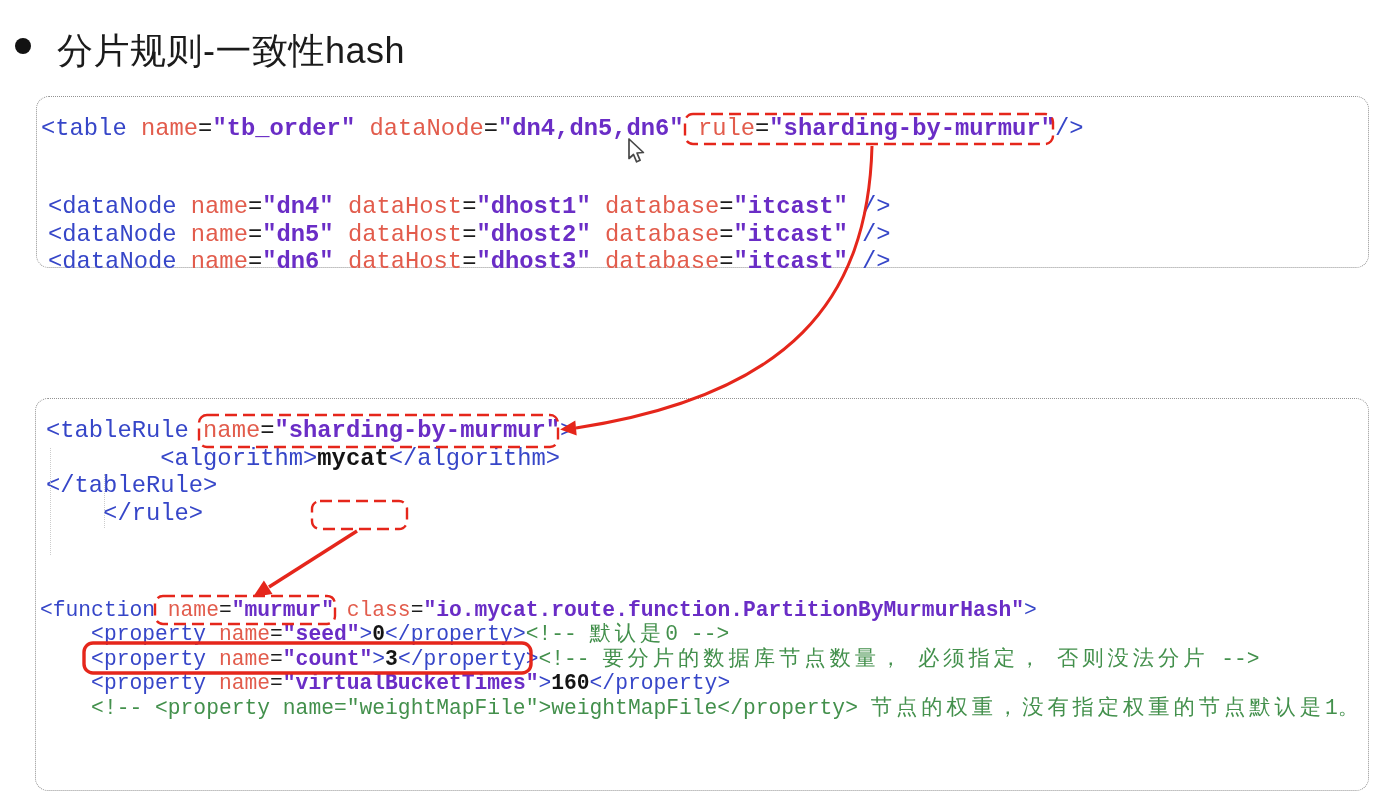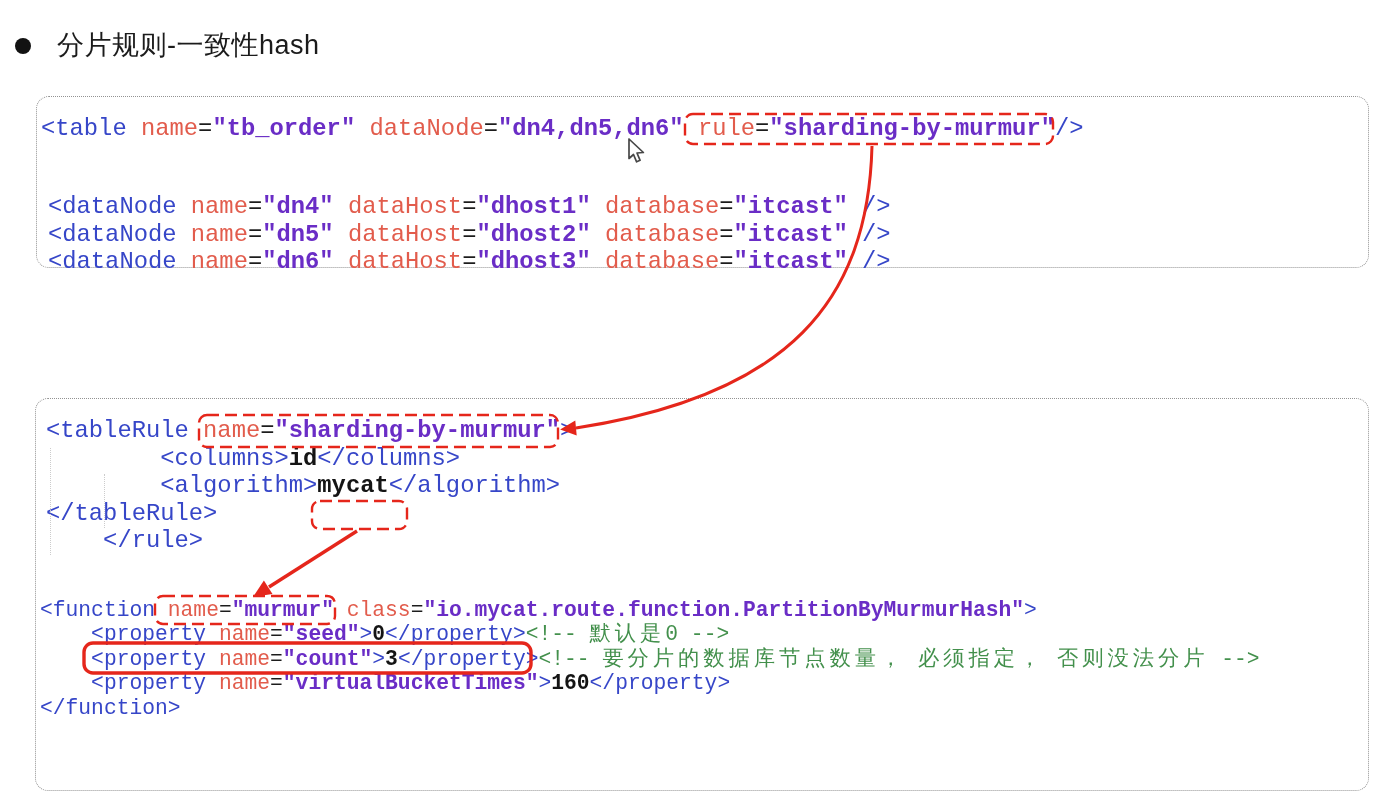--- a/index.html
+++ b/index.html
@@ -5,21 +5,21 @@
   html,body{margin:0;padding:0;}
   body{
     width:1400px;height:806px;background:#ffffff;position:relative;overflow:hidden;
     font-family:"Liberation Sans",sans-serif;
   }
   .bullet{
     position:absolute;left:15px;top:38px;width:16px;height:16px;border-radius:50%;
     background:#121212;
   }
   .page-title{
-    position:absolute;left:57px;top:27px;margin:0;font-size:27px;font-weight:normal;
+    position:absolute;left:57px;top:27px;margin:0;font-size:36px;font-weight:normal;
     color:#1b1b1b;letter-spacing:0.5px;white-space:pre;
   }
   .codebox{
     position:absolute;border:1px dotted #929292;border-radius:13px;background:transparent;
   }
   .box1{left:36px;top:96px;width:1331px;height:170px;}
   .box2{left:35px;top:398px;width:1332px;height:391px;}
   .codegroup{
     position:absolute;font-family:"Liberation Mono",monospace;color:#1c1c1c;
   }
@@ -55,31 +55,30 @@
 <div class="codegroup g-table">
     <div class="code-line"><span class="seg-tag"><span>&lt;table </span></span><span class="seg-attr"><span>name</span></span><span class="seg-eq"><span>=</span></span><span class="seg-val"><span>"tb_order"</span></span><span class="seg-pln"><span> </span></span><span class="seg-attr"><span>dataNode</span></span><span class="seg-eq"><span>=</span></span><span class="seg-val"><span>"dn4,dn5,dn6"</span></span><span class="seg-pln"><span> </span></span><span class="seg-attr"><span>rule</span></span><span class="seg-eq"><span>=</span></span><span class="seg-val"><span>"sharding-by-murmur"</span></span><span class="seg-tag"><span>/&gt;</span></span></div>
   </div>
 <div class="codegroup g-datanodes">
     <div class="code-line"><span class="seg-tag"><span>&lt;dataNode </span></span><span class="seg-attr"><span>name</span></span><span class="seg-eq"><span>=</span></span><span class="seg-val"><span>"dn4"</span></span><span class="seg-pln"><span> </span></span><span class="seg-attr"><span>dataHost</span></span><span class="seg-eq"><span>=</span></span><span class="seg-val"><span>"dhost1"</span></span><span class="seg-pln"><span> </span></span><span class="seg-attr"><span>database</span></span><span class="seg-eq"><span>=</span></span><span class="seg-val"><span>"itcast"</span></span><span class="seg-pln"><span> </span></span><span class="seg-tag"><span>/&gt;</span></span></div>
     <div class="code-line"><span class="seg-tag"><span>&lt;dataNode </span></span><span class="seg-attr"><span>name</span></span><span class="seg-eq"><span>=</span></span><span class="seg-val"><span>"dn5"</span></span><span class="seg-pln"><span> </span></span><span class="seg-attr"><span>dataHost</span></span><span class="seg-eq"><span>=</span></span><span class="seg-val"><span>"dhost2"</span></span><span class="seg-pln"><span> </span></span><span class="seg-attr"><span>database</span></span><span class="seg-eq"><span>=</span></span><span class="seg-val"><span>"itcast"</span></span><span class="seg-pln"><span> </span></span><span class="seg-tag"><span>/&gt;</span></span></div>
     <div class="code-line"><span class="seg-tag"><span>&lt;dataNode </span></span><span class="seg-attr"><span>name</span></span><span class="seg-eq"><span>=</span></span><span class="seg-val"><span>"dn6"</span></span><span class="seg-pln"><span> </span></span><span class="seg-attr"><span>dataHost</span></span><span class="seg-eq"><span>=</span></span><span class="seg-val"><span>"dhost3"</span></span><span class="seg-pln"><span> </span></span><span class="seg-attr"><span>database</span></span><span class="seg-eq"><span>=</span></span><span class="seg-val"><span>"itcast"</span></span><span class="seg-pln"><span> </span></span><span class="seg-tag"><span>/&gt;</span></span></div>
   </div>
 <div class="codegroup g-tablerule">
     <div class="code-line"><span class="seg-tag"><span>&lt;tableRule </span></span><span class="seg-attr"><span>name</span></span><span class="seg-eq"><span>=</span></span><span class="seg-val"><span>"sharding-by-murmur"</span></span><span class="seg-tag"><span>&gt;</span></span></div>
-    <div class="code-line"><span class="seg-tag"><span>        &lt;columns&gt;</span></span><span class="seg-txt"><span>id</span></span><span class="seg-tag"><span>&lt;/columns&gt;</span></span></div>
     <div class="code-line"><span class="seg-tag"><span>        &lt;algorithm&gt;</span></span><span class="seg-txt"><span>mycat</span></span><span class="seg-tag"><span>&lt;/algorithm&gt;</span></span></div>
     <div class="code-line"><span class="seg-tag"><span>&lt;/tableRule&gt;</span></span></div>
     <div class="code-line"><span class="seg-tag"><span>    &lt;/rule&gt;</span></span></div>
   </div>
 <div class="codegroup g-function">
     <div class="code-line"><span class="seg-tag"><span>&lt;function </span></span><span class="seg-attr"><span>name</span></span><span class="seg-eq"><span>=</span></span><span class="seg-val"><span>"murmur"</span></span><span class="seg-pln"><span> </span></span><span class="seg-attr"><span>class</span></span><span class="seg-eq"><span>=</span></span><span class="seg-val"><span>"io.mycat.route.function.PartitionByMurmurHash"</span></span><span class="seg-tag"><span>&gt;</span></span></div>
     <div class="code-line"><span class="seg-tag"><span>    &lt;property </span></span><span class="seg-attr"><span>name</span></span><span class="seg-eq"><span>=</span></span><span class="seg-val"><span>"seed"</span></span><span class="seg-tag"><span>&gt;</span></span><span class="seg-txt"><span>0</span></span><span class="seg-tag"><span>&lt;/property&gt;</span></span><span class="seg-com"><span>&lt;!-- </span><span class="cjk">默认是</span><span>0 --&gt;</span></span></div>
     <div class="code-line"><span class="seg-tag"><span>    &lt;property </span></span><span class="seg-attr"><span>name</span></span><span class="seg-eq"><span>=</span></span><span class="seg-val"><span>"count"</span></span><span class="seg-tag"><span>&gt;</span></span><span class="seg-txt"><span>3</span></span><span class="seg-tag"><span>&lt;/property&gt;</span></span><span class="seg-com"><span>&lt;!-- </span><span class="cjk">要分片的数据库节点数量，</span><span> </span><span class="cjk">必须指定，</span><span> </span><span class="cjk">否则没法分片</span><span> --&gt;</span></span></div>
     <div class="code-line"><span class="seg-tag"><span>    &lt;property </span></span><span class="seg-attr"><span>name</span></span><span class="seg-eq"><span>=</span></span><span class="seg-val"><span>"virtualBucketTimes"</span></span><span class="seg-tag"><span>&gt;</span></span><span class="seg-txt"><span>160</span></span><span class="seg-tag"><span>&lt;/property&gt;</span></span></div>
-    <div class="code-line"><span class="seg-tag"><span>&lt;/function&gt;</span></span></div>
+    <div class="code-line"><span class="seg-com"><span>    &lt;!-- &lt;property name="weightMapFile"&gt;weightMapFile&lt;/property&gt; </span><span class="cjk">节点的权重，没有指定权重的节点默认是</span><span>1</span><span class="cjk">。</span></span></div>
   </div>
 
 <div class="iguide ig1"></div>
 <div class="iguide ig2"></div>
 
 <svg class="overlay" viewBox="0 0 1400 806">
   <g>
     <rect x="685" y="114" width="368" height="30" rx="8" fill="none" stroke="#e5261b" stroke-width="2.4" stroke-dasharray="12 6"></rect>
   </g>
   <g>

